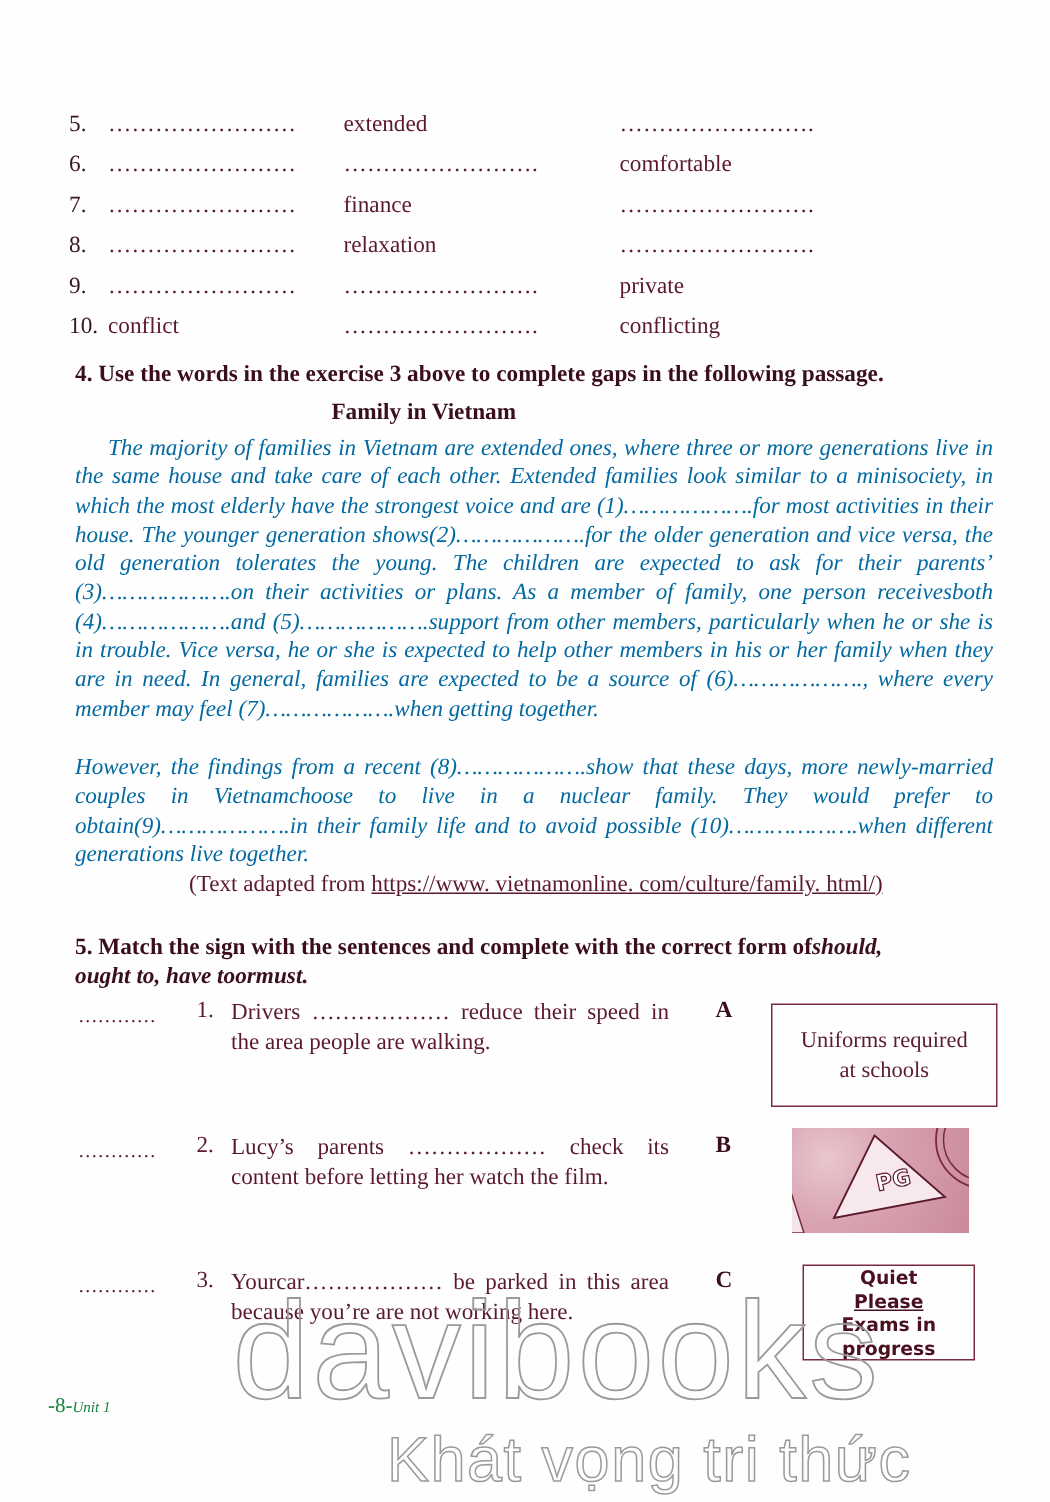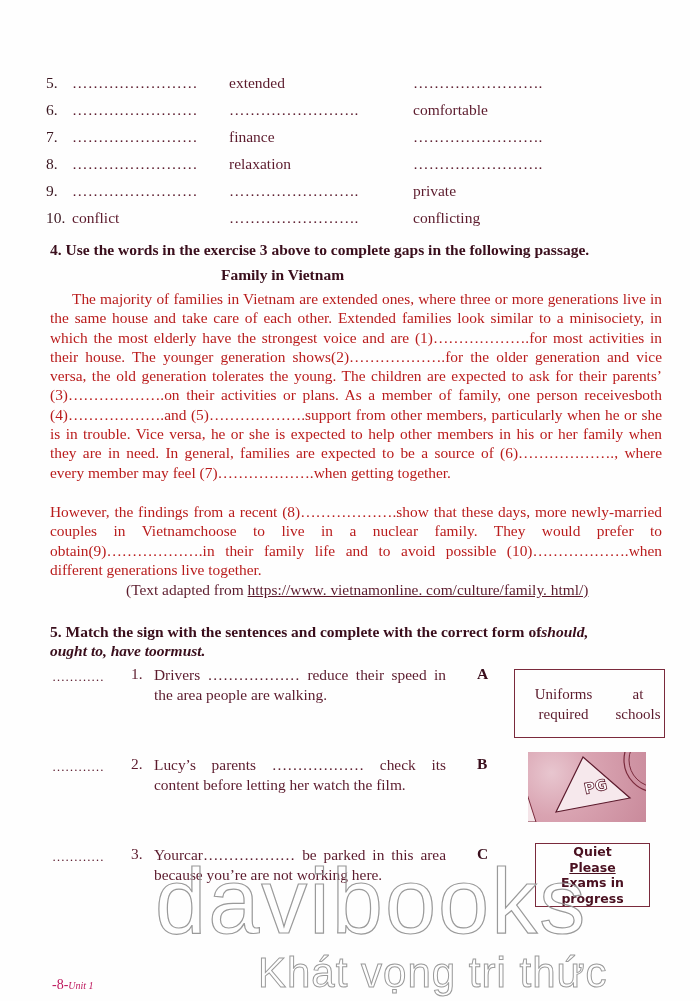--- a/index.html
+++ b/index.html
@@ -11,35 +11,36 @@
     }
     .page { position: absolute; left: 0; top: 0; width: 700px; height: 1001px; }
     .abs { position: absolute; }
     .row-num { color: #3a1620; }
     .wordtable .cell { position: absolute; font-size: 15.5px; line-height: 18px; white-space: nowrap; }
     .dots { color: #5b1a2c; letter-spacing: 0.2px; }
     .heading { font-weight: bold; font-size: 15.5px; color: #3a0e1c; }
     .passage {
       position: absolute; left: 50px; width: 612px;
       font-size: 15.4px; line-height: 19.3px; text-align: justify;
-      color: #b91c1c;
+      color: #0369a1;
+      font-style: italic;
     }
     .passage p { margin: 0; }
     .passage .indent { text-indent: 22px; }
     .credit { position: absolute; left: 126px; top: 581px; font-size: 15.4px; white-space: nowrap; }
     .credit a { color: #5b1a2c; text-decoration: underline; }
     .q5 { position: absolute; left: 50px; top: 608px; width: 615px; font-size: 15.5px; line-height: 19px; font-weight: bold; color: #3a0e1c; margin-top: 14px; }
     .match-blank { position: absolute; left: 52px; font-size: 13px; color: #5b1a2c; }
     .match-num { position: absolute; left: 131px; font-size: 15.4px; color: #5b1a2c; }
     .match-text { position: absolute; left: 154px; width: 292px; font-size: 15.4px; line-height: 19.5px; text-align: justify; color: #5b1a2c; }
     .match-letter { position: absolute; left: 477px; font-size: 15.5px; font-weight: bold; color: #3a0e1c; }
     .sign-a {
       position: absolute; left: 514px; top: 669px; width: 151px; height: 69px;
       border: 1.5px solid #7a2a3c; box-sizing: border-box;
-      display: flex; flex-direction: row; align-items: center; justify-content: center;
+      display: flex; flex-direction: column; align-items: center; justify-content: center;
       font-size: 15px; line-height: 20px; color: #5b1a2c; text-align: center;
     }
     .sign-b {
       position: absolute; left: 528px; top: 752px; width: 118px; height: 70px;
       background: radial-gradient(circle at 20% 30%, #e8c6cf 0%, #d9a3b1 40%, #c98a9b 100%);
       overflow: hidden;
     }
     .sign-c {
       position: absolute; left: 535px; top: 843px; width: 115px; height: 64px;
       border: 1.5px solid #7a2a3c; box-sizing: border-box;
@@ -51,21 +52,21 @@
     .watermark {
       position: absolute; left: 155px; top: 855px;
       font-family: "Liberation Sans", sans-serif; font-size: 92px; line-height: 92px;
       color: transparent; -webkit-text-stroke: 1.2px #9a9a9a; letter-spacing: 2px; text-align: right;
     }
     .watermark2 {
       position: absolute; left: 258px; top: 955px;
       font-family: Liberation Sans, sans-serif; font-size: 42px; line-height: 36px;
       color: transparent; -webkit-text-stroke: 1px #9a9a9a; letter-spacing: 1px;
     }
-    .footer { position: absolute; left: 52px; top: 930px; font-size: 14px; color: #be185d; margin-top: 47px; }
+    .footer { position: absolute; left: 32px; top: 930px; font-size: 14px; color: #15803d; }
     .footer i { font-size: 10px; }
   </style>
 </head>
 <body>
 
 <div class="page">
 
   <div class="wordtable">
 
     <span class="cell row-num" style="left:46px;top:74px">5.</span>

